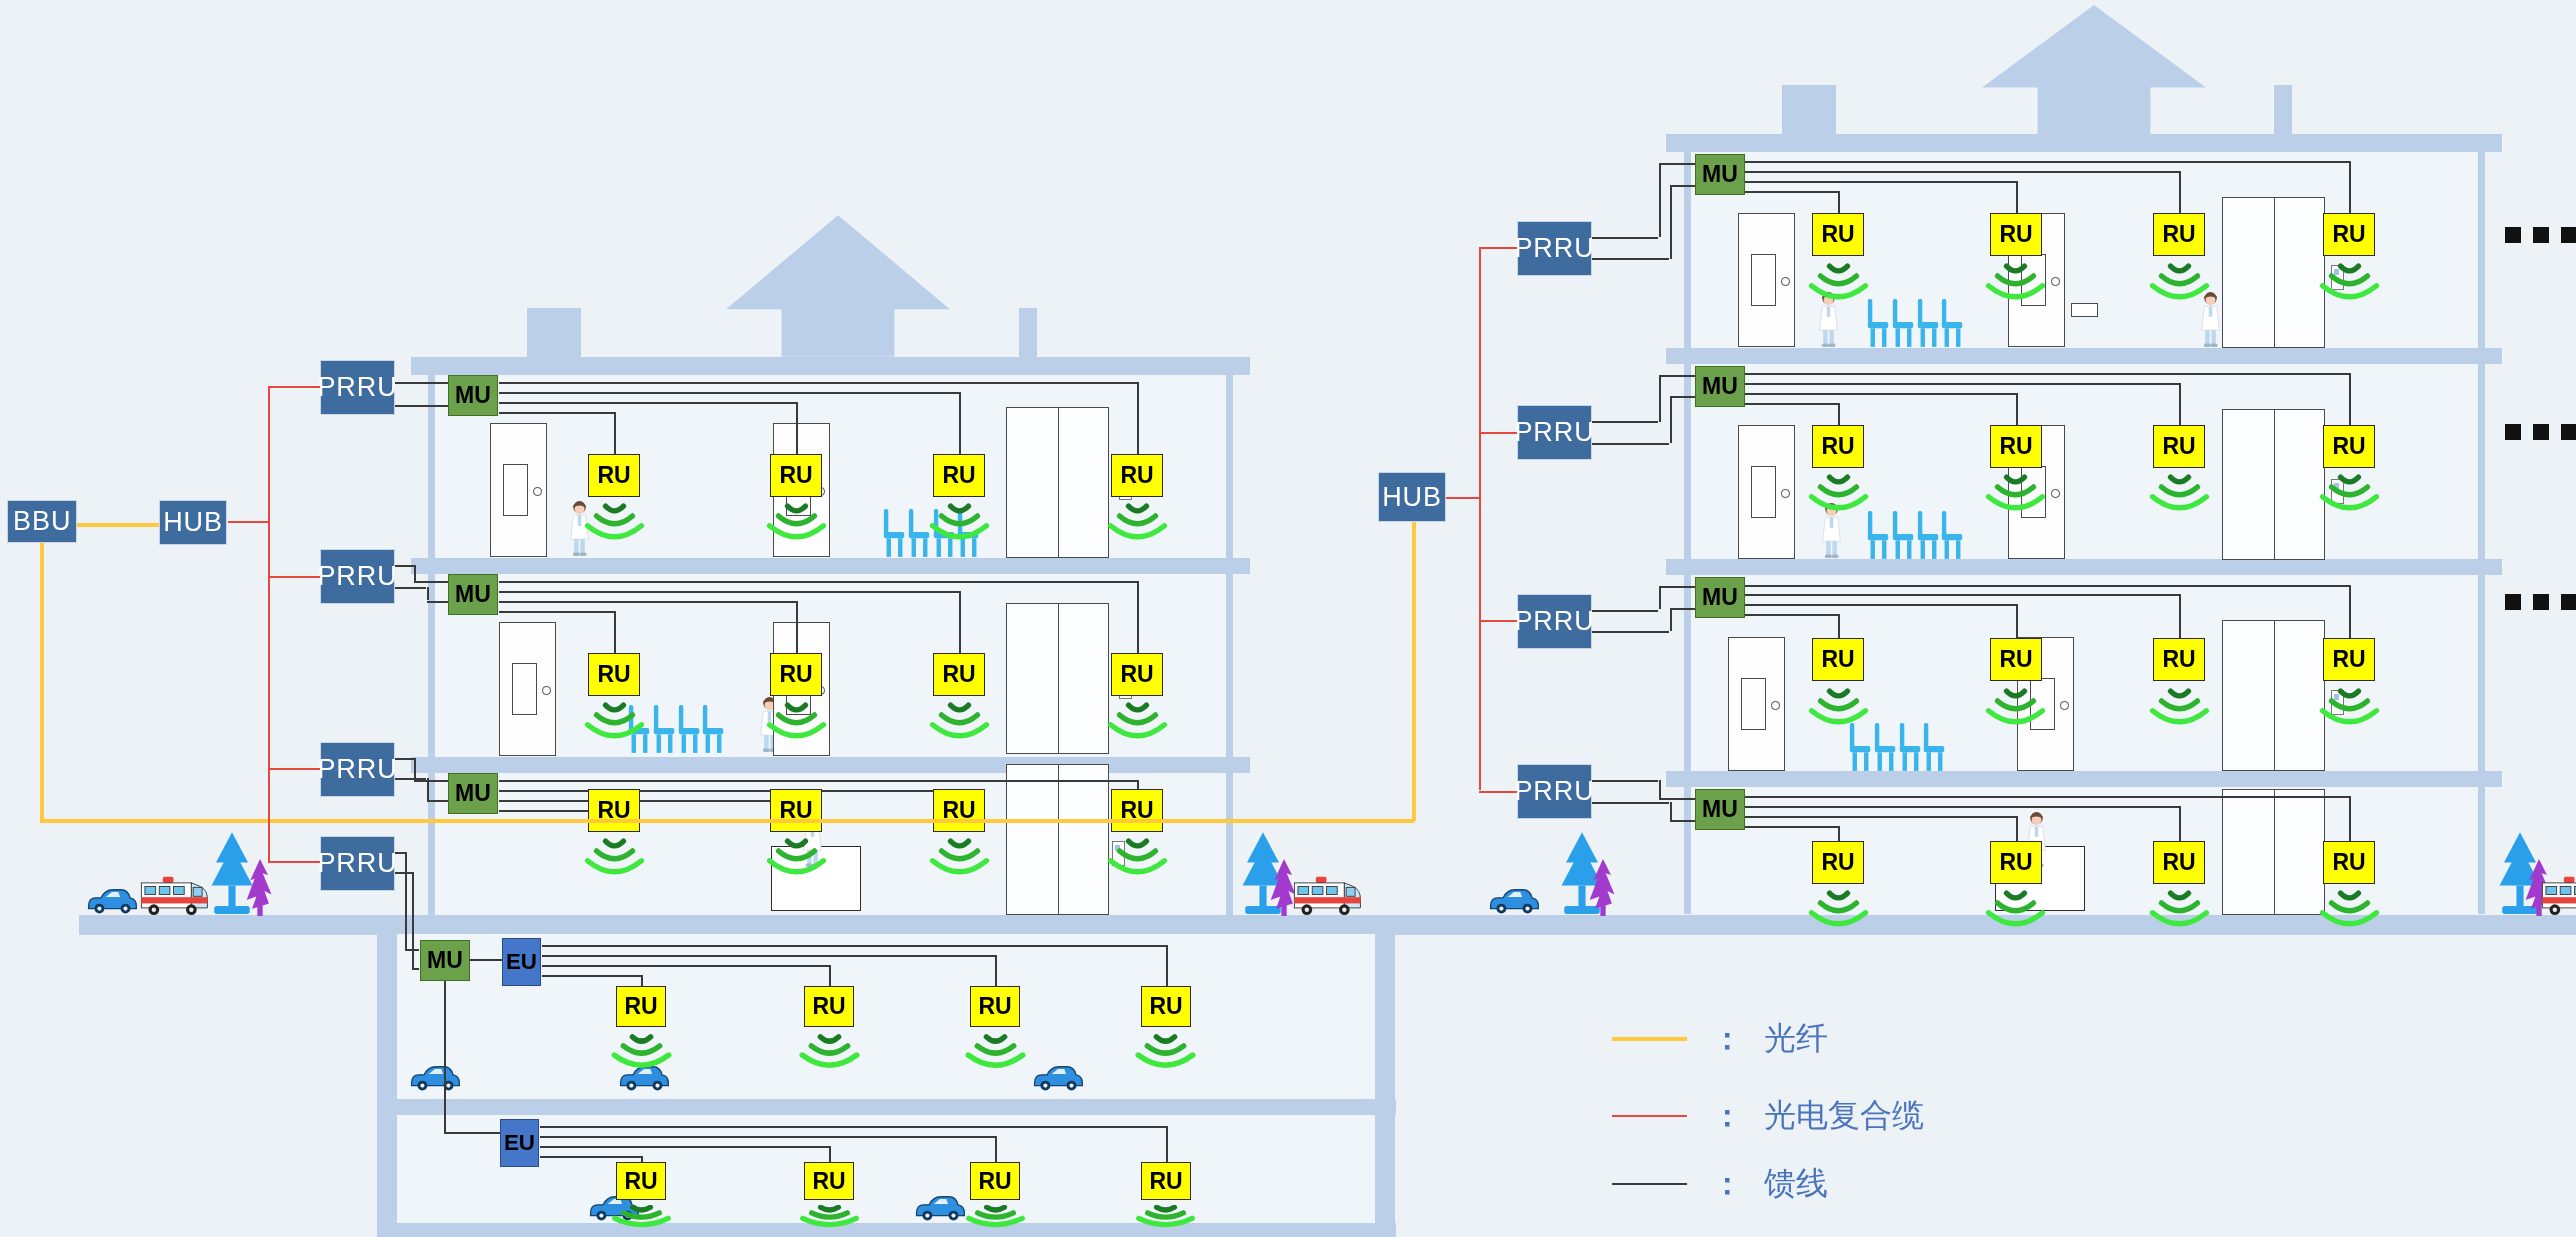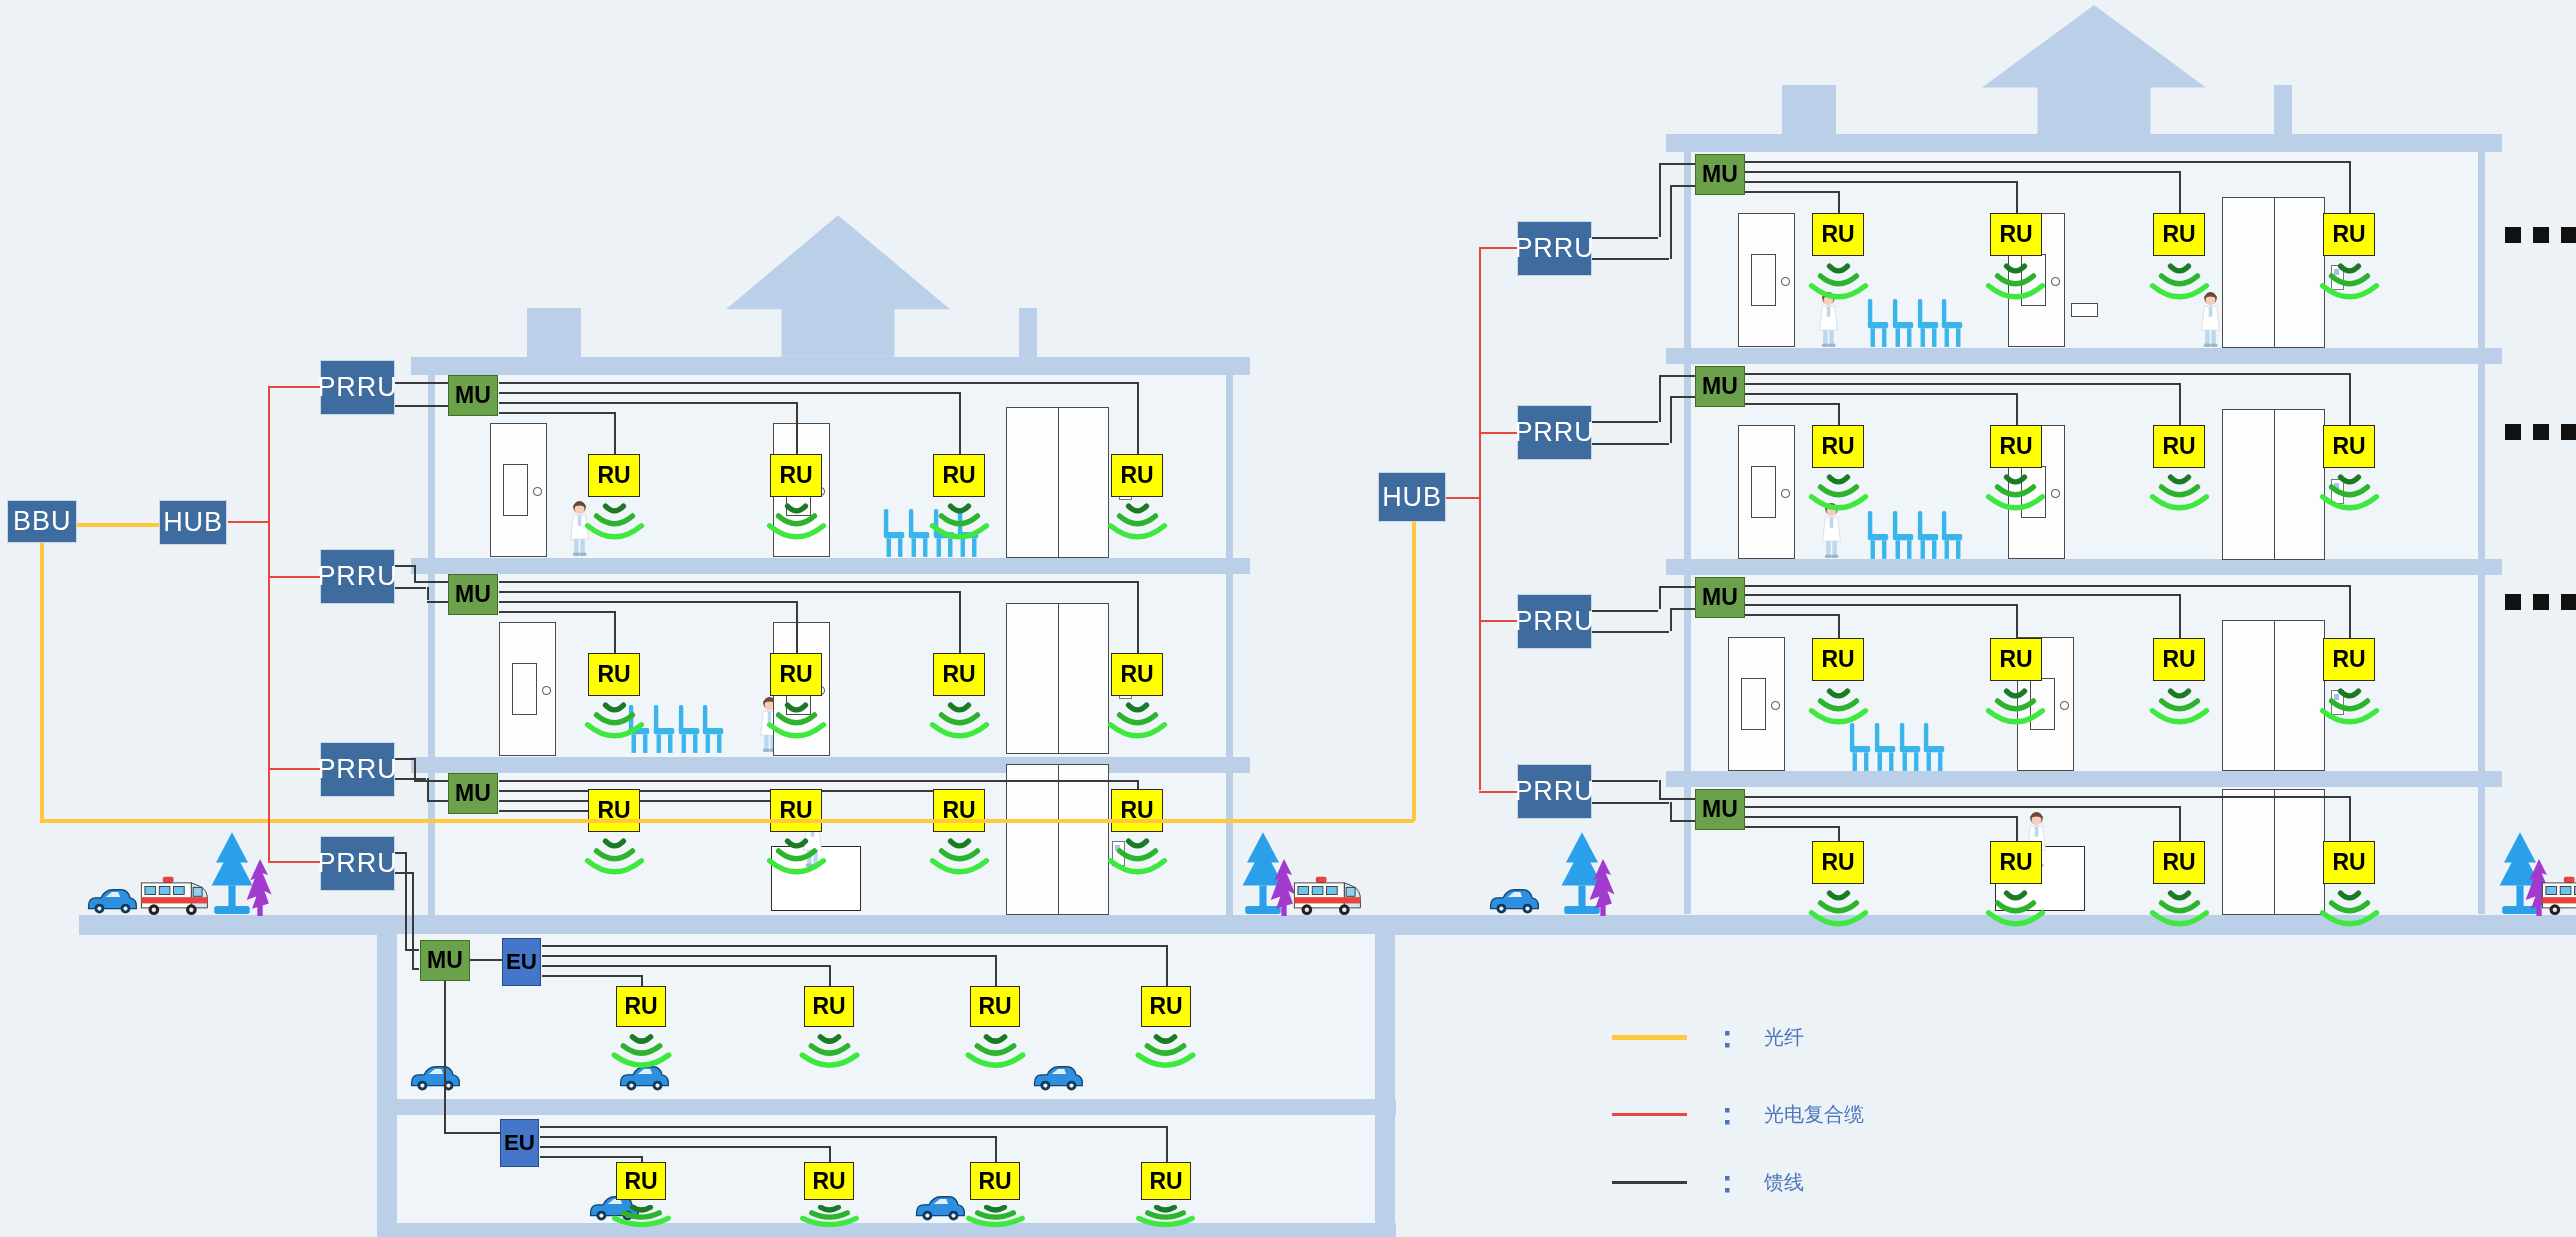--- a/index.html
+++ b/index.html
@@ -24,21 +24,21 @@
   .elev::before{content:"";position:absolute;left:50%;top:0;width:1.8px;height:100%;background:#4a4a4a;}
   .desk{position:absolute;background:#fff;border:1.8px solid #2c2c2c;box-sizing:border-box;z-index:2;}
   .phone{position:absolute;width:12.6px;height:25px;background:#fff;border:1.8px solid #777;box-sizing:border-box;z-index:2;}
   .phone::before{content:"";position:absolute;left:1.8px;top:2.7px;width:5.4px;height:6.3px;background:#9fc4e8;}
   .sign{position:absolute;width:27px;height:14.3px;background:#fff;border:1.8px solid #4a4a4a;box-sizing:border-box;z-index:2;}
   .chair-row{position:absolute;display:flex;gap:1.8px;z-index:2;}
   .sq{position:absolute;background:#111;z-index:6;}
   .legend-row{position:absolute;display:flex;align-items:center;z-index:7;}
   .legend-swatch{display:inline-block;margin-right:25px;}
   .legend-sep{color:var(--ltext,#4A74BC);font-size:30.5px;font-weight:bold;margin-right:21.5px;}
-  .legend-label{color:var(--ltext,#4A74BC);font-size:20px;}
+  .legend-label{color:var(--ltext,#4A74BC);font-size:32px;}
 </style>
 </head>
 <body>
 
 <div id="canvas">
 
   <div class="legend-row" style="left:1612px;top:1017px;">
     <span class="legend-swatch" style="width:75px;height:4.5px;background:var(--fiber);"></span>
     <span class="legend-sep">：</span>
     <span class="legend-label">光纤</span>

